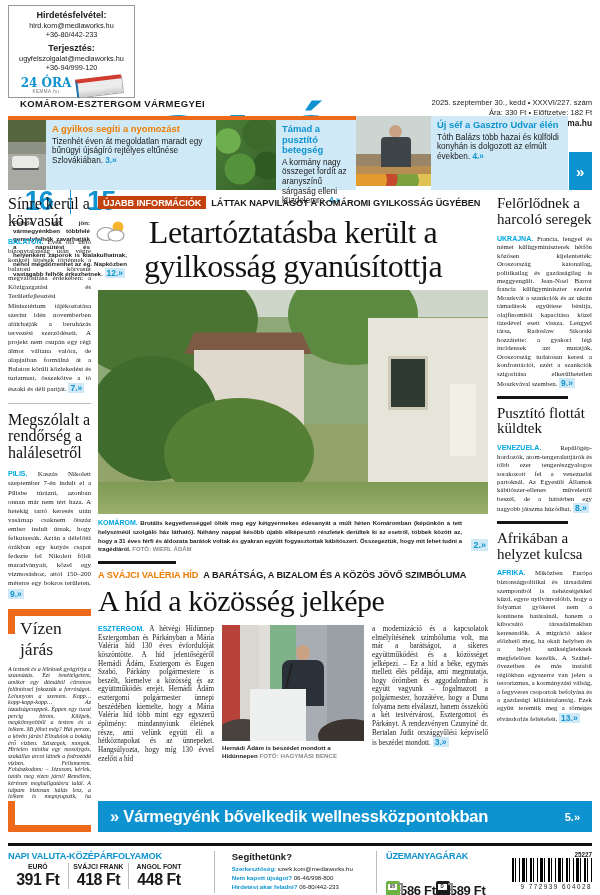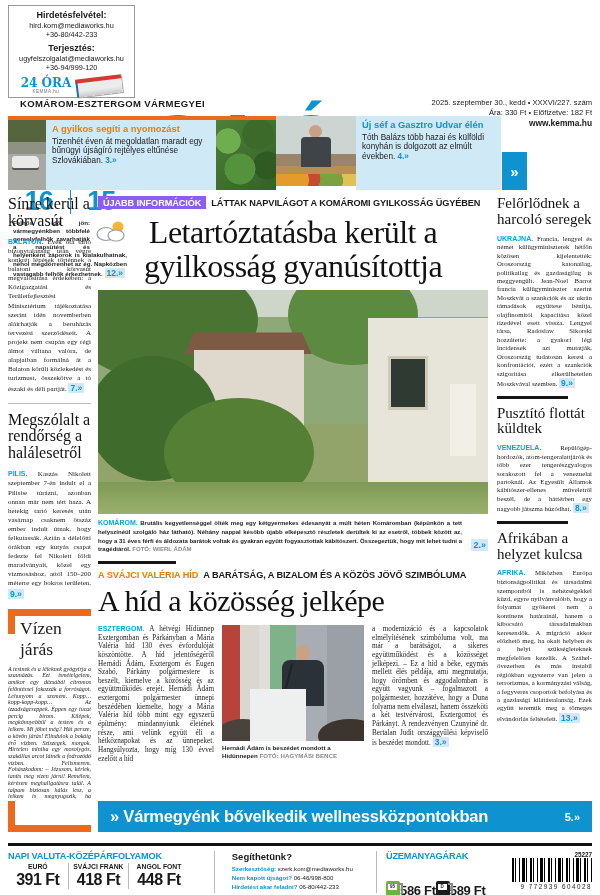--- a/index.html
+++ b/index.html
@@ -76,21 +76,21 @@
 
   
   .opinion{margin-top:9px;}
   .op-bracket{height:25px;border-top:7px solid #ed6a1d;border-left:7px solid #ed6a1d;box-sizing:border-box;margin-bottom:-16px;}
   .op-title{font-family:"Liberation Serif",serif;font-size:17.5px;margin:0 0 4px 12px;font-weight:normal;}
   .op-body{font-family:"Liberation Serif",serif;font-style:italic;font-size:6px;line-height:1.12;text-align:justify;color:#222;}
   .bottom-bracket{position:absolute;left:8px;top:801px;width:83px;height:31px;border-left:7px solid #ed6a1d;border-bottom:7px solid #ed6a1d;box-sizing:border-box;}
 
   
   .kicker{display:flex;align-items:center;gap:5px;font-weight:bold;font-size:9.2px;letter-spacing:-.1px;}
-  .kicker-box{background:#8b5cf6;color:#fff;padding:1.5px 5px;}
+  .kicker-box{background:#c2410c;color:#fff;padding:1.5px 5px;}
   .kicker-orange{color:#ef7d00;}
   .headline{font-family:"Liberation Serif",serif;font-weight:normal;font-size:32px;line-height:1.07;text-align:center;margin:6px 0 7px;color:#121212;letter-spacing:-.5px;}
   .main-photo{width:390px;height:224px;background:linear-gradient(180deg,#cdd6c8 0 12%,#8fa877 12% 60%,#93a46b 60% 100%);}
   .mp-bush3{position:absolute;left:-30px;top:-30px;width:190px;height:120px;background:#4a7431;border-radius:50%;}
   .mp-tree{position:absolute;left:190px;top:-25px;width:130px;height:100px;background:#5c8a40;border-radius:50%;}
   .mp-wall{position:absolute;right:0;top:28px;width:120px;height:170px;background:#e7e4da;}
   .mp-window{position:absolute;right:60px;top:66px;width:34px;height:48px;background:#2f3a33;border:3px solid #cfc9b8;}
   .mp-door{position:absolute;right:12px;top:94px;width:26px;height:72px;background:#f2efe6;}
   .mp-roof{position:absolute;left:86px;top:42px;width:128px;height:22px;background:#7d5a44;clip-path:polygon(0 100%,8% 0,92% 0,100% 100%);}
   .mp-house{position:absolute;left:96px;top:60px;width:110px;height:88px;background:#ded9cc;}
@@ -212,20 +212,27 @@
         <div class="car"></div>
       </div>
       <div class="t-box" style="width:170px;">
         <div class="t-title t-orange">A gyilkos segíti a nyomozást</div>
         <div class="t-body">
           <span>Tizenhét éven át megoldatlan maradt egy bűnügyi újságíró rejtélyes eltűnése Szlovákiában.</span>
           <span class="t-page">3.»</span>
         </div>
       </div>
       <div class="photo greenery-photo"></div>
+      <div class="t-box" style="width:80px;">
+        <div class="t-title t-blue">Támad a pusztító betegség</div>
+        <div class="t-body">
+          <span>A kormány nagy összeget fordít az aranyszínű sárgaság elleni küzdelemre.</span>
+          <span class="t-page">4.»</span>
+        </div>
+      </div>
     </div>
     <div class="photo chef-photo">
       <div class="chef-head"></div>
       <div class="chef-body"></div>
       <div class="chef-veg"></div>
     </div>
     <div class="t-box" style="width:145px;">
       <div class="t-title t-blue">Új séf a Gasztro Udvar élén</div>
       <div class="t-body">
         <span>Tóth Balázs több hazai és külföldi konyhán is dolgozott az elmúlt években.</span>

